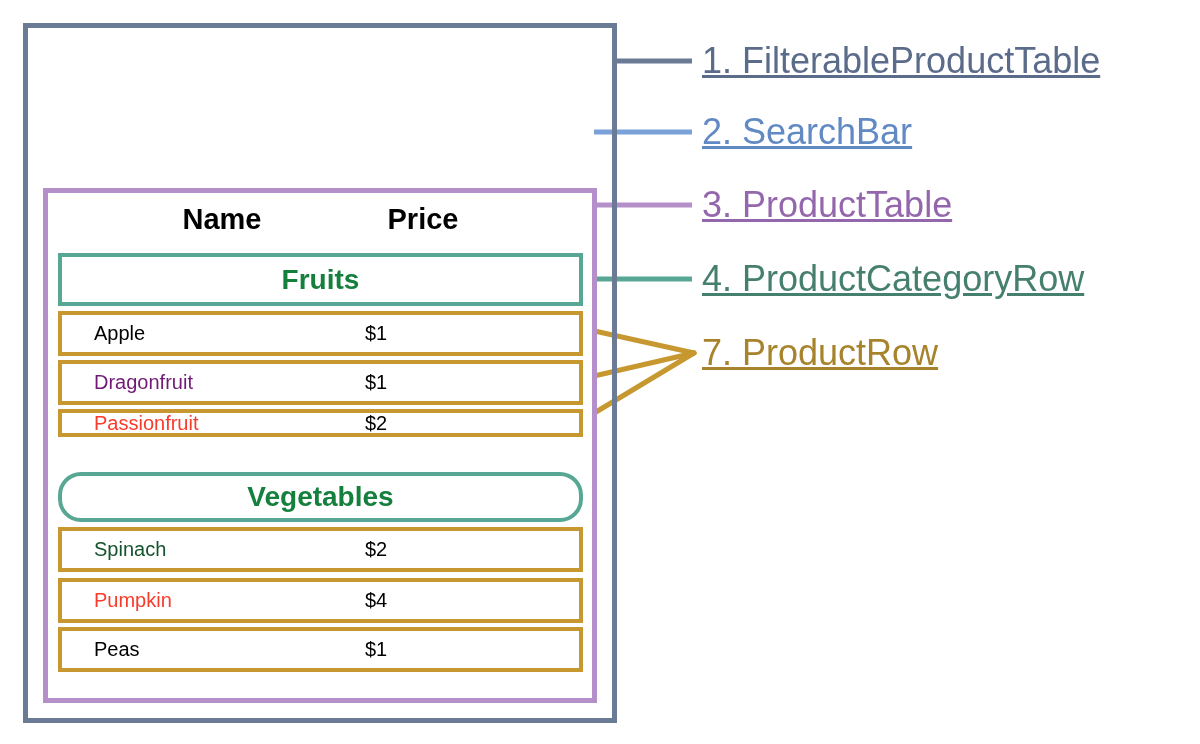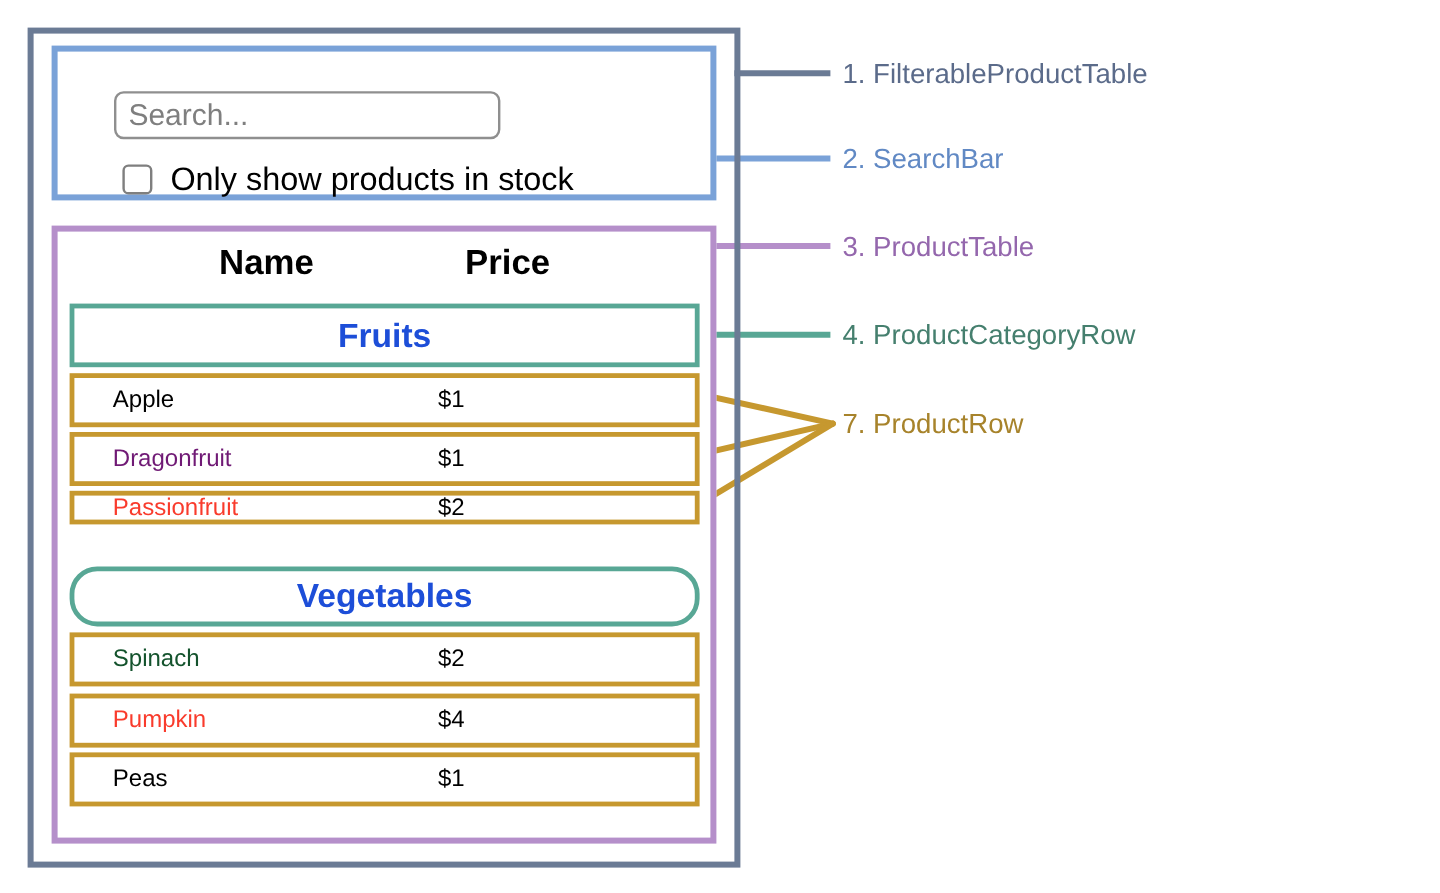--- a/index.html
+++ b/index.html
@@ -19,34 +19,34 @@
     font-family:inherit;font-size:25px;color:#333;background:#fff;outline:none;
   }
   .search-input::placeholder{color:#7f7f7f;opacity:1;}
   .checkbox-row{position:absolute;left:54px;top:91px;display:flex;align-items:center;}
   .checkbox{width:25px;height:25px;box-sizing:border-box;border:2px solid #7f7f7f;border-radius:5px;background:#fff;flex:0 0 auto;cursor:pointer;}
   .checkbox-label{margin-left:15px;font-size:27px;color:#000;white-space:nowrap;}
   
   .col-header{position:absolute;top:203px;width:140px;text-align:center;font-size:29px;font-weight:bold;color:#000;}
   .col-header.name{left:152px;}
   .col-header.price{left:353px;}
-  .category-row{left:58px;width:525px;border:4px solid;background:#fff;display:flex;align-items:center;justify-content:center;font-size:28px;font-weight:bold;color:#1d4ed8;}
+  .category-row{left:58px;width:525px;border:4px solid;background:#fff;display:flex;align-items:center;justify-content:center;font-size:28px;font-weight:bold;color:#15803d;}
   .cat-fruits{top:253px;height:53px;}
   .cat-vegetables{top:472px;height:50px;border-radius:23px;}
   .product-row{left:58px;width:525px;height:45px;border:4px solid;background:#fff;display:flex;align-items:center;font-size:20px;color:#000;}
   .product-row .p-name{position:absolute;left:32px;white-space:nowrap;}
   .product-row .p-price{position:absolute;left:303px;white-space:nowrap;}
   .row-apple{top:311px;}
   .row-dragonfruit{top:360px;}
   .row-passionfruit{top:409px;height:28px;}
   .row-spinach{top:527px;}
   .row-pumpkin{top:578px;}
   .row-peas{top:627px;}
   
-  .legend-label{position:absolute;left:702px;font-size:23px;font-weight:500;white-space:nowrap;line-height:38px;}
+  .legend-label{position:absolute;left:702px;font-size:36px;font-weight:500;white-space:nowrap;line-height:38px;text-decoration:underline;}
   .legend-1{top:42px;}
   .legend-2{top:113px;}
   .legend-3{top:186px;}
   .legend-4{top:260px;}
   .legend-5{top:334px;}
   svg.lines{position:absolute;left:0;top:0;width:1200px;height:744px;pointer-events:none;}
 </style>
 </head>
 <body>
 
@@ -57,27 +57,20 @@
     <line x1="594" y1="132" x2="692" y2="132" stroke-width="5" style="stroke: rgb(122, 162, 216);"></line>
     <line x1="594" y1="205" x2="692" y2="205" stroke-width="5" style="stroke: rgb(181, 143, 202);"></line>
     <line x1="580" y1="279" x2="692" y2="279" stroke-width="5" style="stroke: rgb(88, 167, 149);"></line>
     <line x1="581" y1="328" x2="694" y2="353" stroke-width="5" stroke-linecap="round" style="stroke: rgb(198, 152, 47);"></line>
     <line x1="581" y1="379" x2="694" y2="353" stroke-width="5" stroke-linecap="round" style="stroke: rgb(198, 152, 47);"></line>
     <line x1="581" y1="421" x2="694" y2="353" stroke-width="5" stroke-linecap="round" style="stroke: rgb(198, 152, 47);"></line>
   </svg>
 
   <div class="abs outer-box" style="border-color: rgb(107, 123, 149);"></div>
 
-  <div class="abs searchbar-box" style="border-color: rgb(122, 162, 216);">
-    <input class="search-input" type="text" placeholder="Search..." style="">
-    <div class="checkbox-row">
-      <span class="checkbox" role="checkbox" aria-checked="false"></span>
-      <span class="checkbox-label">Only show products in stock</span>
-    </div>
-  </div>
 
   <div class="abs table-box" style="border-color: rgb(181, 143, 202);"></div>
 
   <div class="col-header name">Name</div>
   <div class="col-header price">Price</div>
 
   <div class="abs category-row cat-fruits" style="border-color: rgb(88, 167, 149);">
     <span>Fruits</span>
   </div>
 

